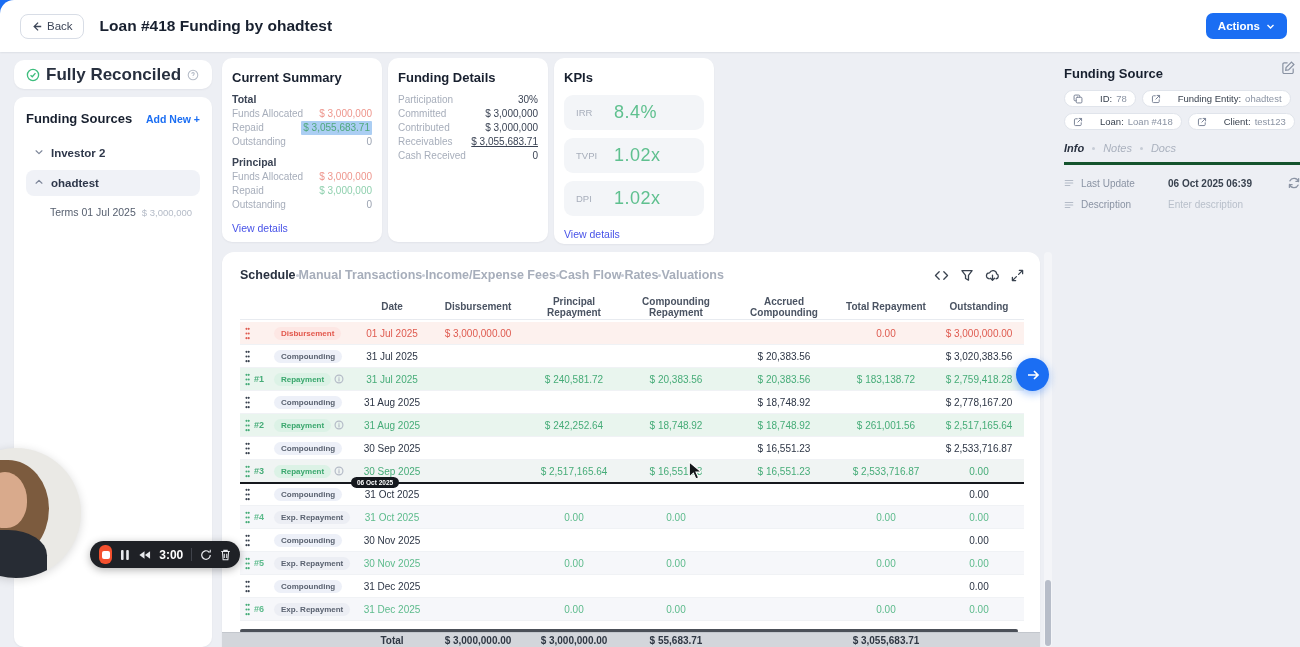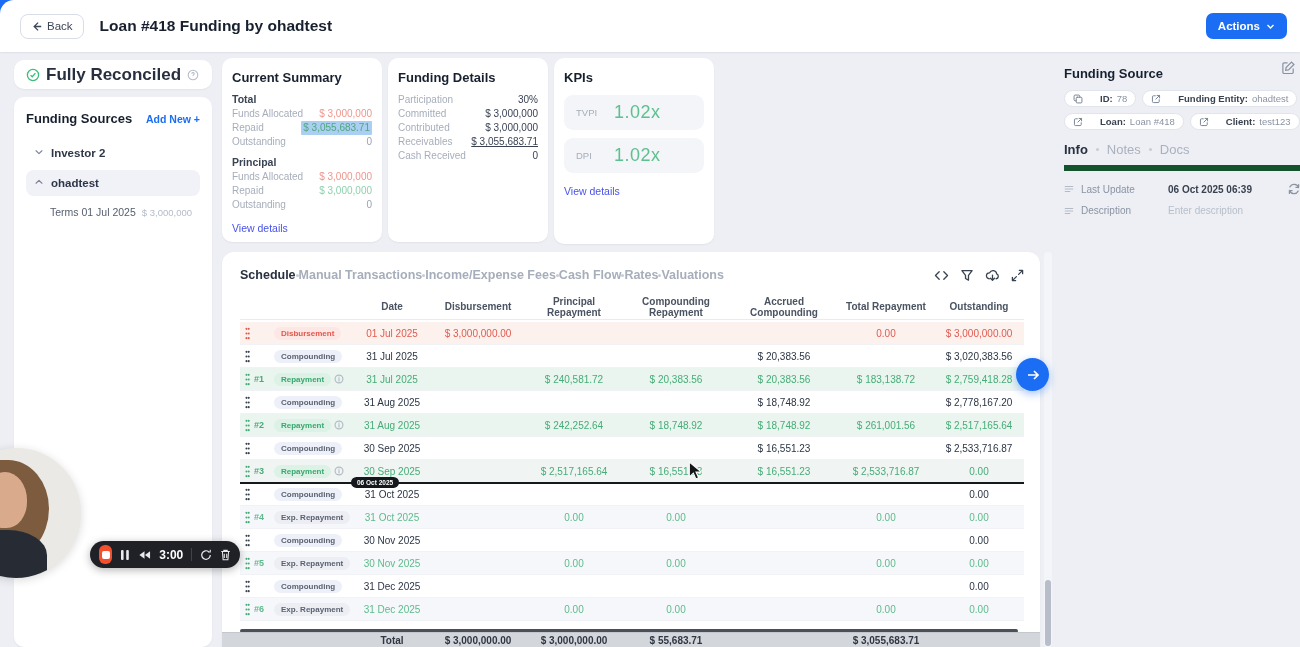--- a/index.html
+++ b/index.html
@@ -53,24 +53,24 @@
   .kpi-box .k{font-size:9.5px;color:#a7aebb;width:24px;}
   .kpi-box .v{font-size:18px;color:#5fc08f;letter-spacing:.5px;}
   
   .fsp{position:absolute;left:1064px;top:66px;width:236px;}
   .fsp-title{font-size:13px;font-weight:700;color:#18202f;margin-bottom:9px;}
   .fsp-edit{position:absolute;right:4px;top:-6px;color:#8a93a3;cursor:pointer;}
   .fsp-tags{display:flex;flex-wrap:wrap;gap:6px;margin-bottom:12px;}
   .tag{display:flex;align-items:center;gap:4px;border:1px solid #e0e4eb;border-radius:11px;background:#fff;
     padding:2px 8px;font-size:9.5px;cursor:pointer;}
   .tag .t-ic{color:#7d8699;display:flex;}
-  .tag .t-lbl{font-weight:700;color:#39424f;padding-left:13px;}
+  .tag .t-lbl{font-weight:400;color:#39424f;padding-left:13px;}
   .tag .t-val{color:#8a93a3;}
-  .fsp-tabs{display:flex;align-items:center;gap:8px;font-size:13px;color:#aab1be;padding-bottom:8px;
-    border-bottom:6px solid #14532d;margin-bottom:12px;}
+  .fsp-tabs{display:flex;align-items:center;gap:8px;font-size:11px;color:#aab1be;padding-bottom:8px;
+    border-bottom:3px solid #14532d;margin-bottom:12px;font-style:italic;}
   .fsp-tab{cursor:pointer;}
   .fsp-tab.active{color:#28303f;font-weight:700;}
   .fsp-dot{width:3px;height:3px;border-radius:50%;background:#c6ccd6;}
   .fsp-field{display:flex;align-items:center;gap:7px;font-size:10px;margin-bottom:10px;}
   .fsp-field .f-ic{color:#b4bbc7;display:flex;}
   .fsp-field .f-lbl{color:#8a93a3;width:80px;}
   .fsp-field .f-val{color:#39424f;font-weight:600;}
   .fsp-field .f-ph{color:#b8bfca;}
   .fsp-field .f-refresh{margin-left:auto;color:#8a93a3;cursor:pointer;display:flex;}
   
@@ -246,20 +246,24 @@
         <span class="k">Cash Received</span>
         <span class="v ">0</span>
       </div>
     </div>
 </div>
 
 <div class="card kpi">
   <div class="card-title">KPIs</div>
   <div id="kpi-list" style="margin-top:10px;">
       <div class="kpi-box">
+        <span class="k">IRR</span>
+        <span class="v">8.4%</span>
+      </div>
+      <div class="kpi-box">
         <span class="k">TVPI</span>
         <span class="v">1.02x</span>
       </div>
       <div class="kpi-box">
         <span class="k">DPI</span>
         <span class="v">1.02x</span>
       </div>
     </div>
   <span class="view-details" style="margin-top:2px;">View details</span>
 </div>

